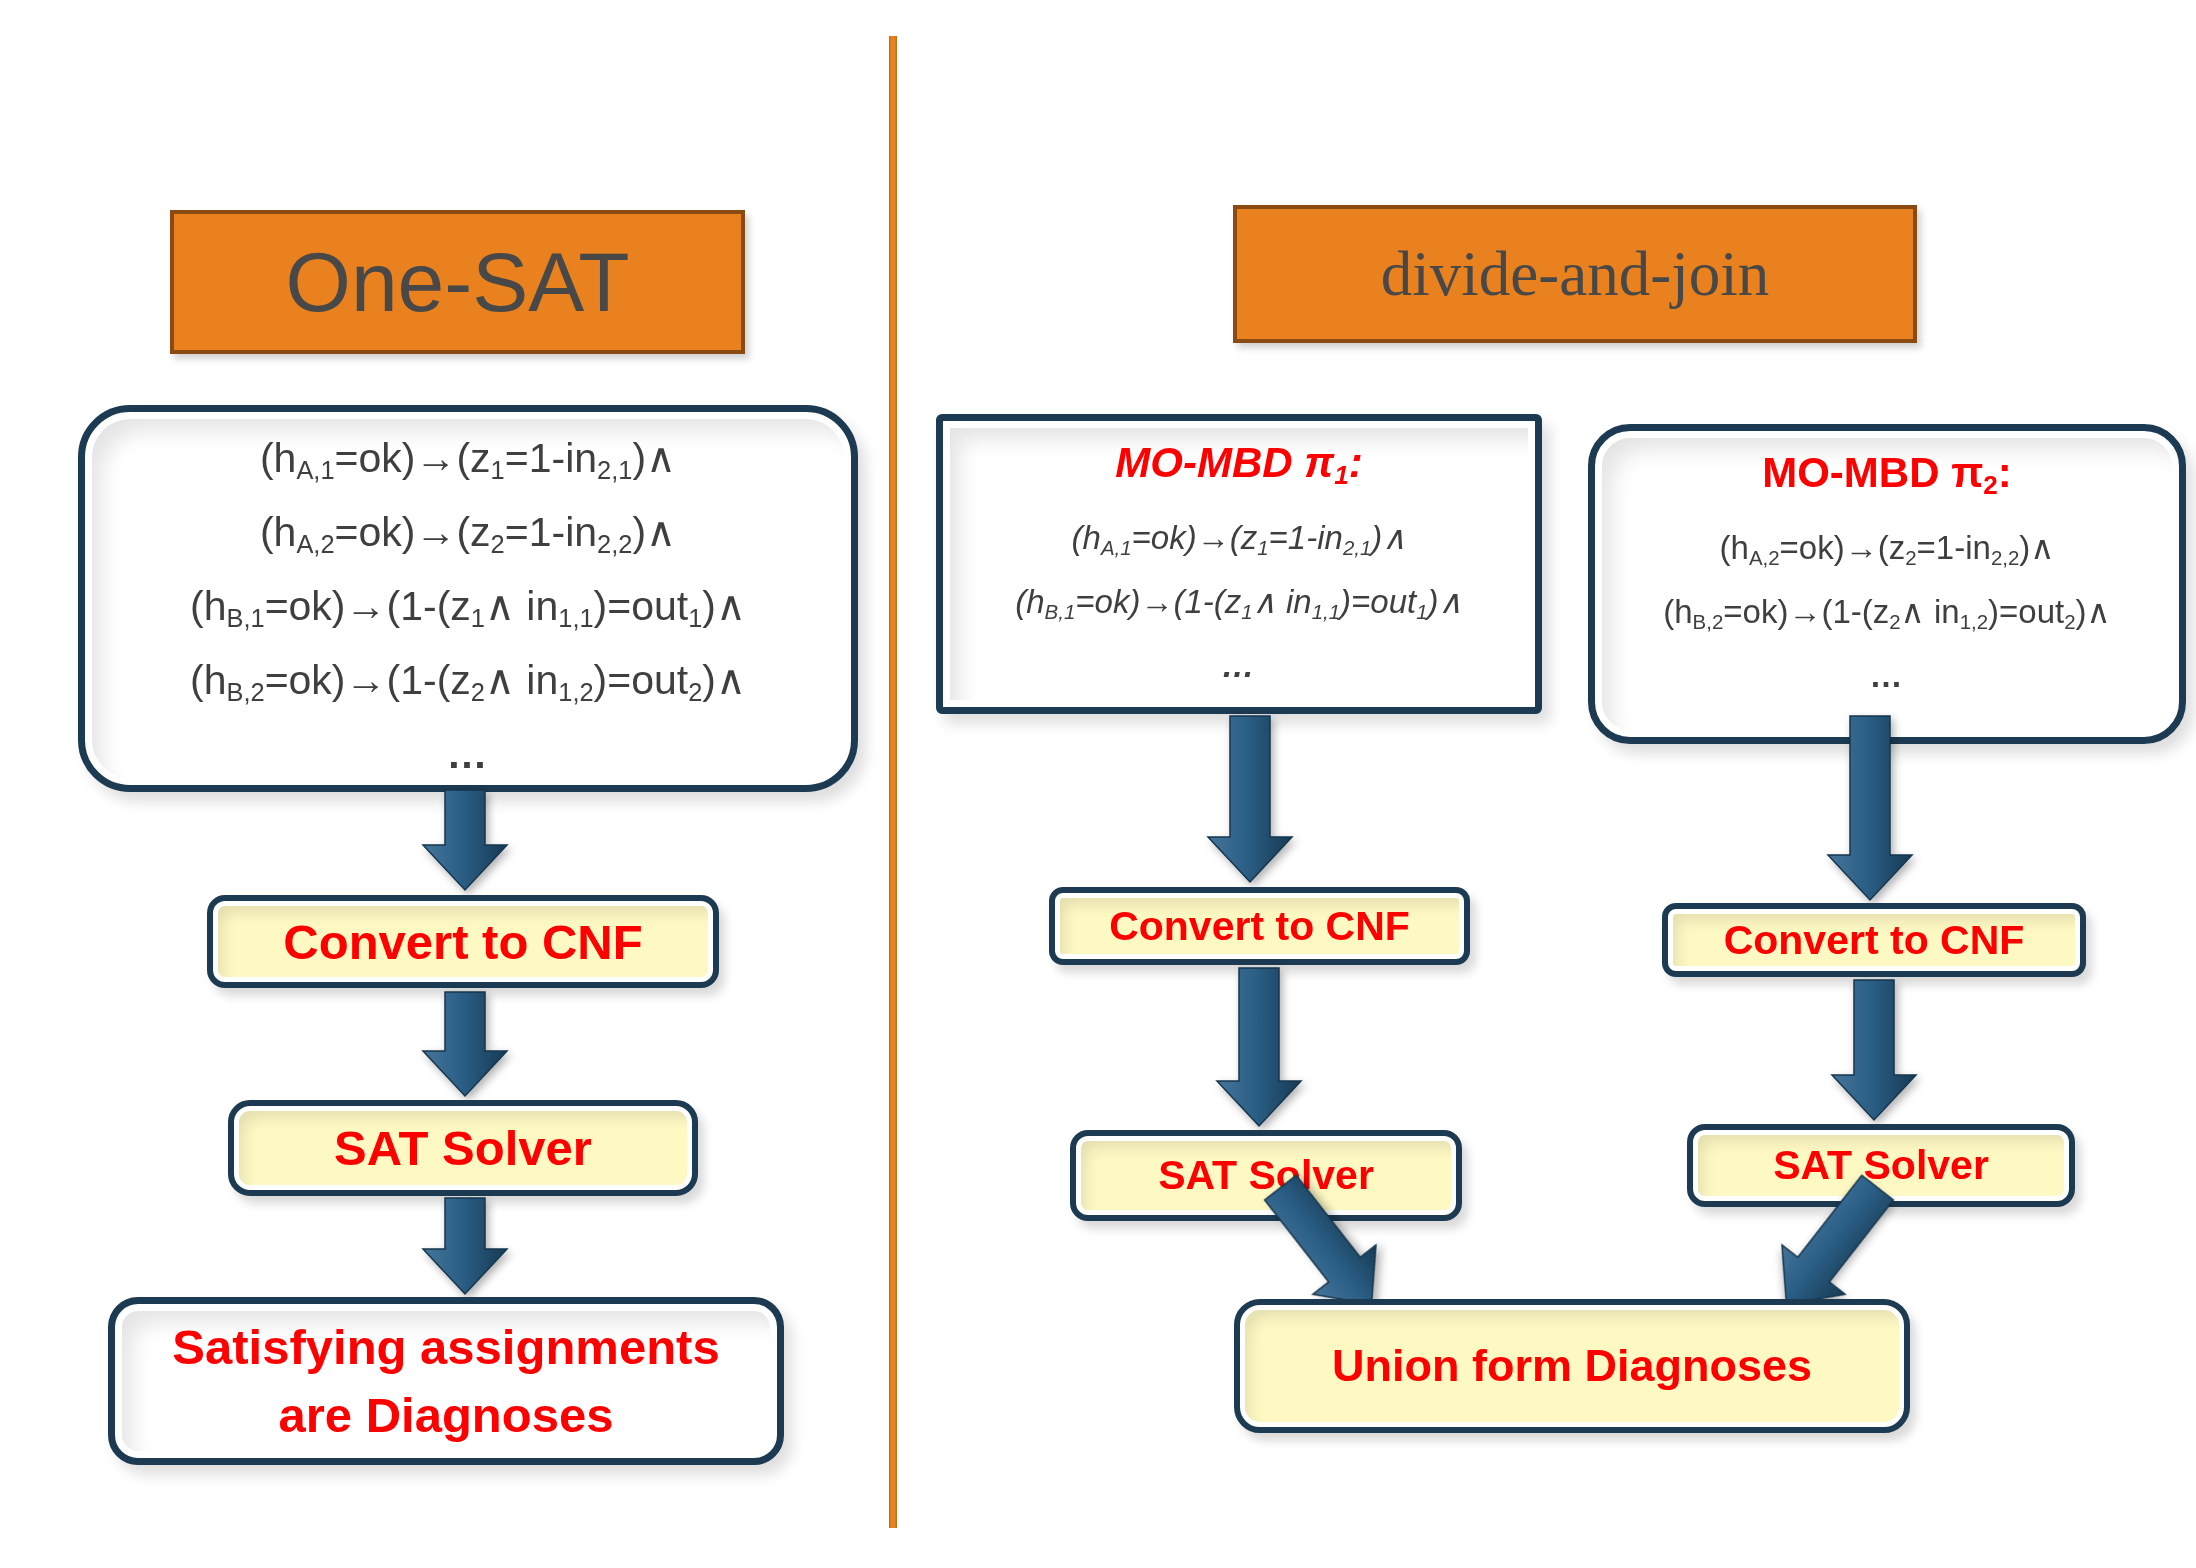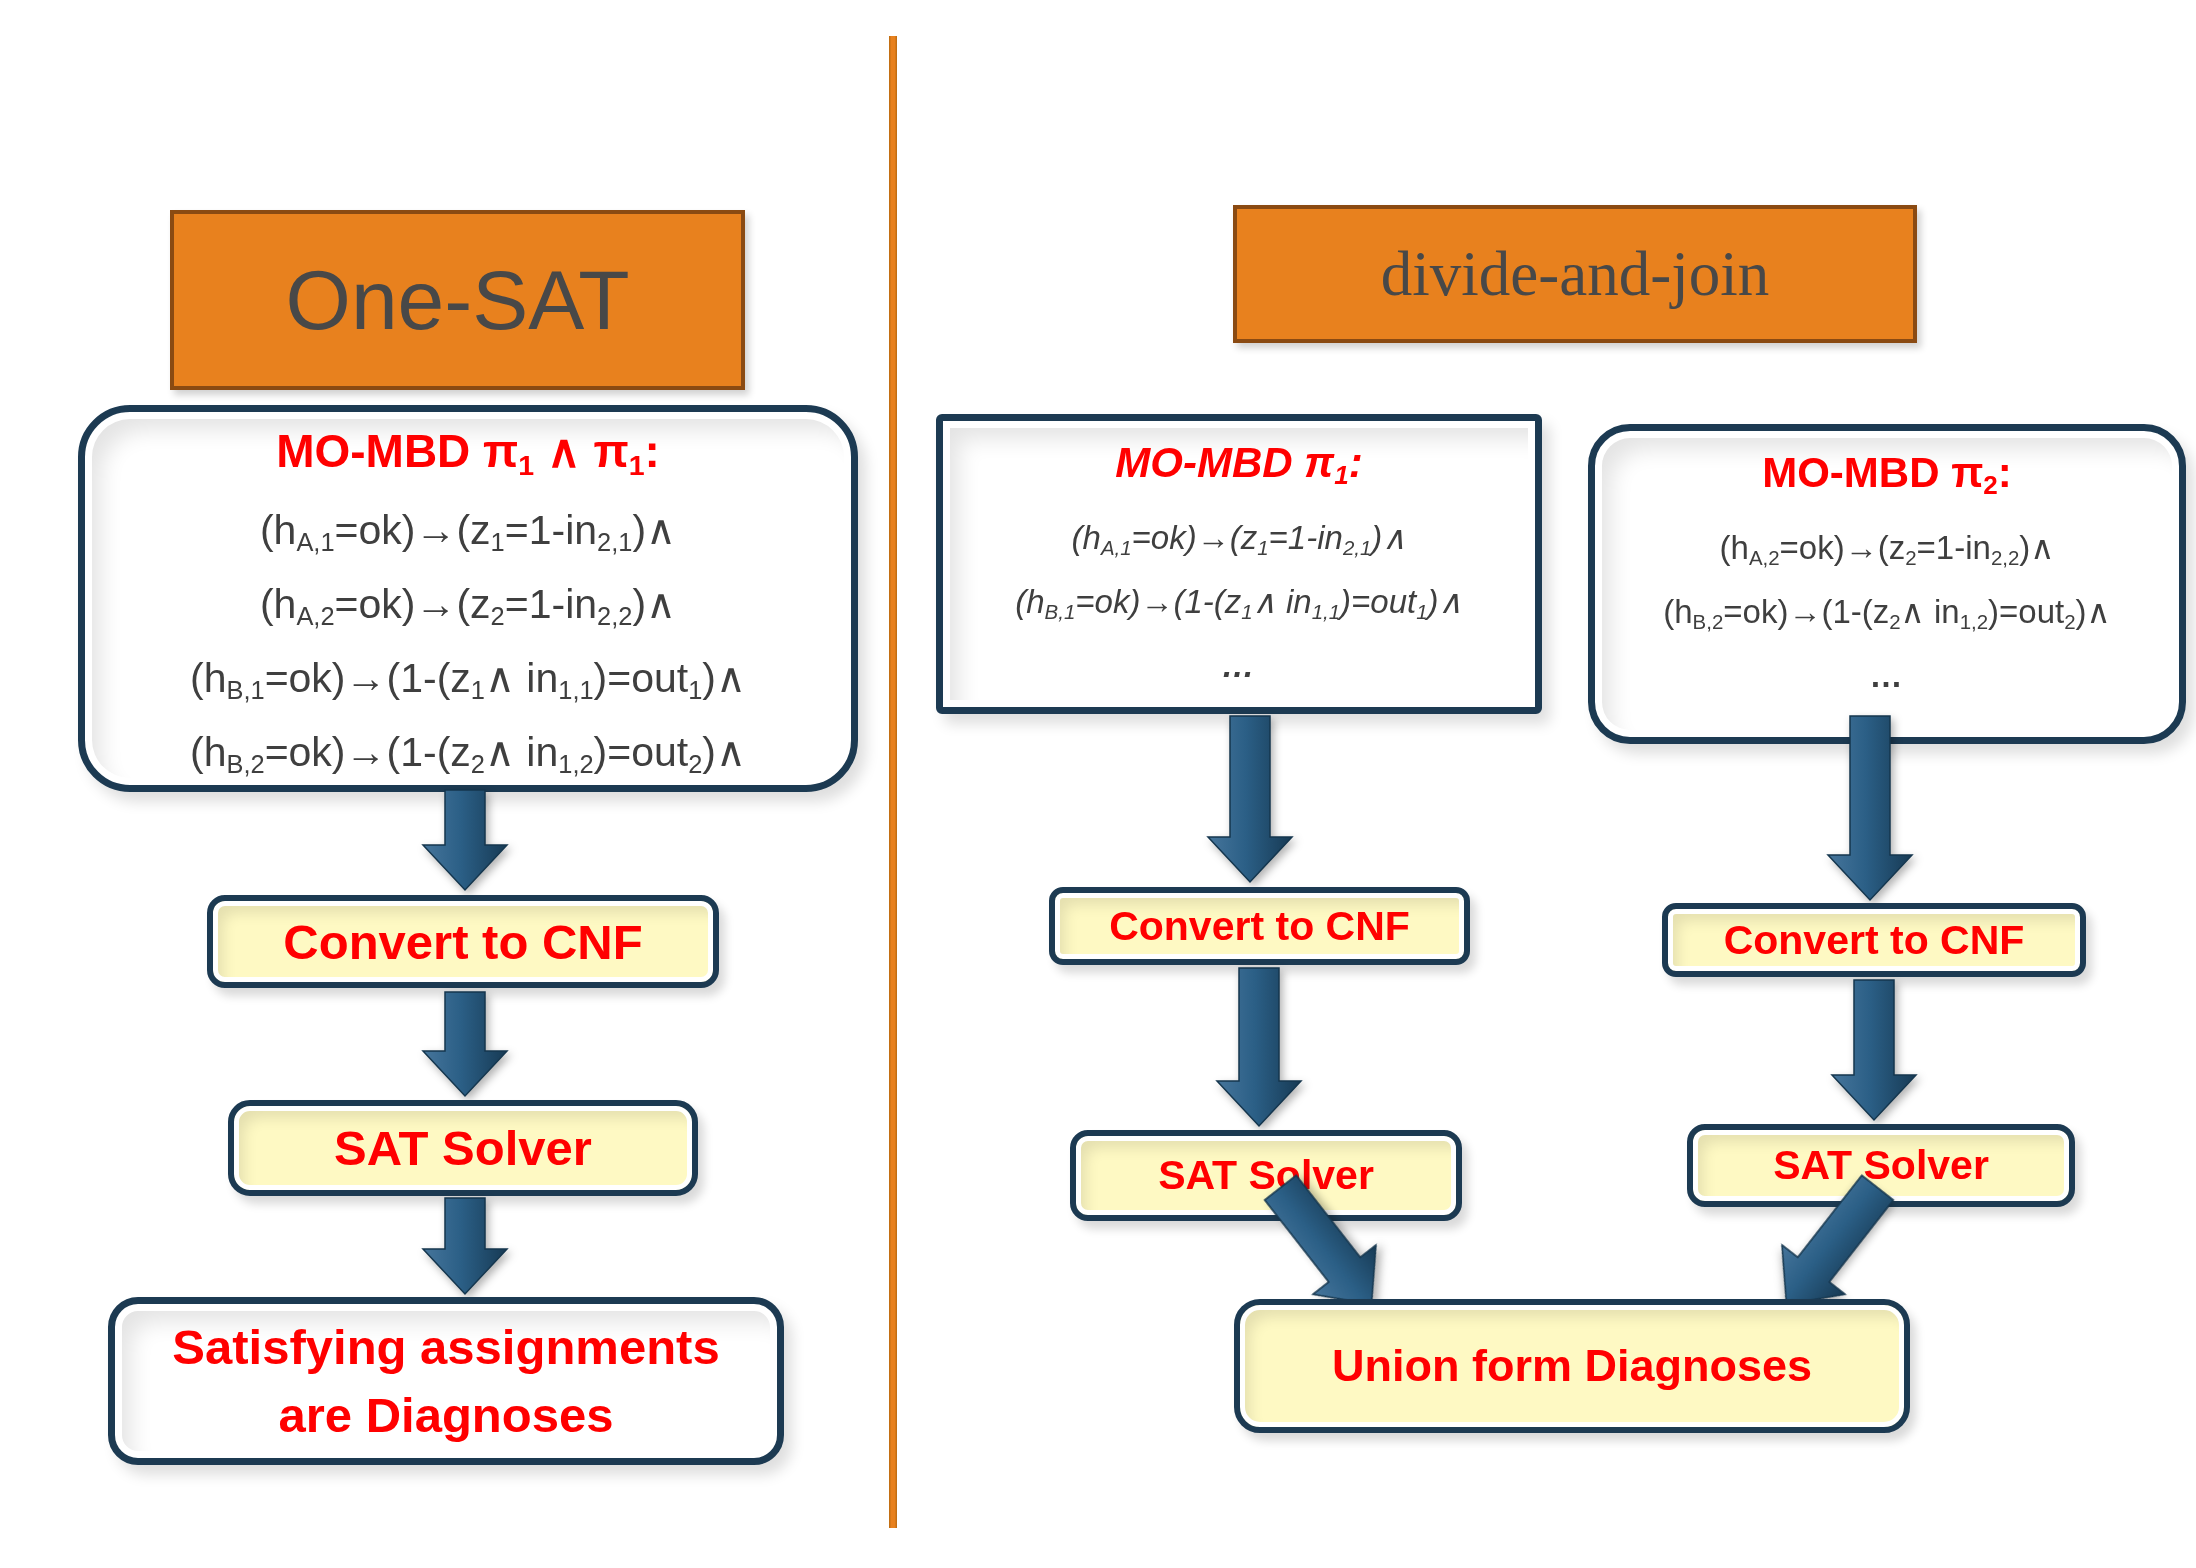--- a/index.html
+++ b/index.html
@@ -67,24 +67,23 @@
       <linearGradient id="ag" x1="0" y1="0" x2="1" y2="0">
         <stop offset="0" stop-color="#46759B"></stop>
         <stop offset="0.45" stop-color="#2B5F86"></stop>
         <stop offset="1" stop-color="#173A54"></stop>
       </linearGradient>
     </defs>
   </svg>
 
   <div class="divider"></div>
 
-  <div class="hdr sans" style="left:170px;top:210px;width:575px;height:180px;">One-SAT</div>
+  <div class="hdr sans" style="left:170px;top:210px;width:575px;height:144px;">One-SAT</div>
 
   <div class="wbox" style="left:78px;top:405px;width:780px;height:387px;border-radius:52px;">
-    <div class="btitle lm-title">MO-MBD π<sub>1</sub> ∧ π<sub>1</sub>:</div>
     <div class="fline lm-line">(h<sub>A,1</sub>=ok)→(z<sub>1</sub>=1-in<sub>2,1</sub>)∧</div>
     <div class="fline lm-line">(h<sub>A,2</sub>=ok)→(z<sub>2</sub>=1-in<sub>2,2</sub>)∧</div>
     <div class="fline lm-line">(h<sub>B,1</sub>=ok)→(1-(z<sub>1</sub>∧ in<sub>1,1</sub>)=out<sub>1</sub>)∧</div>
     <div class="fline lm-line">(h<sub>B,2</sub>=ok)→(1-(z<sub>2</sub>∧ in<sub>1,2</sub>)=out<sub>2</sub>)∧</div>
     <div class="fline lm-line ell">…</div>
   </div>
 
   <svg class="arrow" style="left:421px;top:790px;" width="88" height="100" viewBox="0 0 88 100">
     <polygon points="24,0 64,0 64,55 86,55 44,100 2,55 24,55"></polygon>
   </svg>

